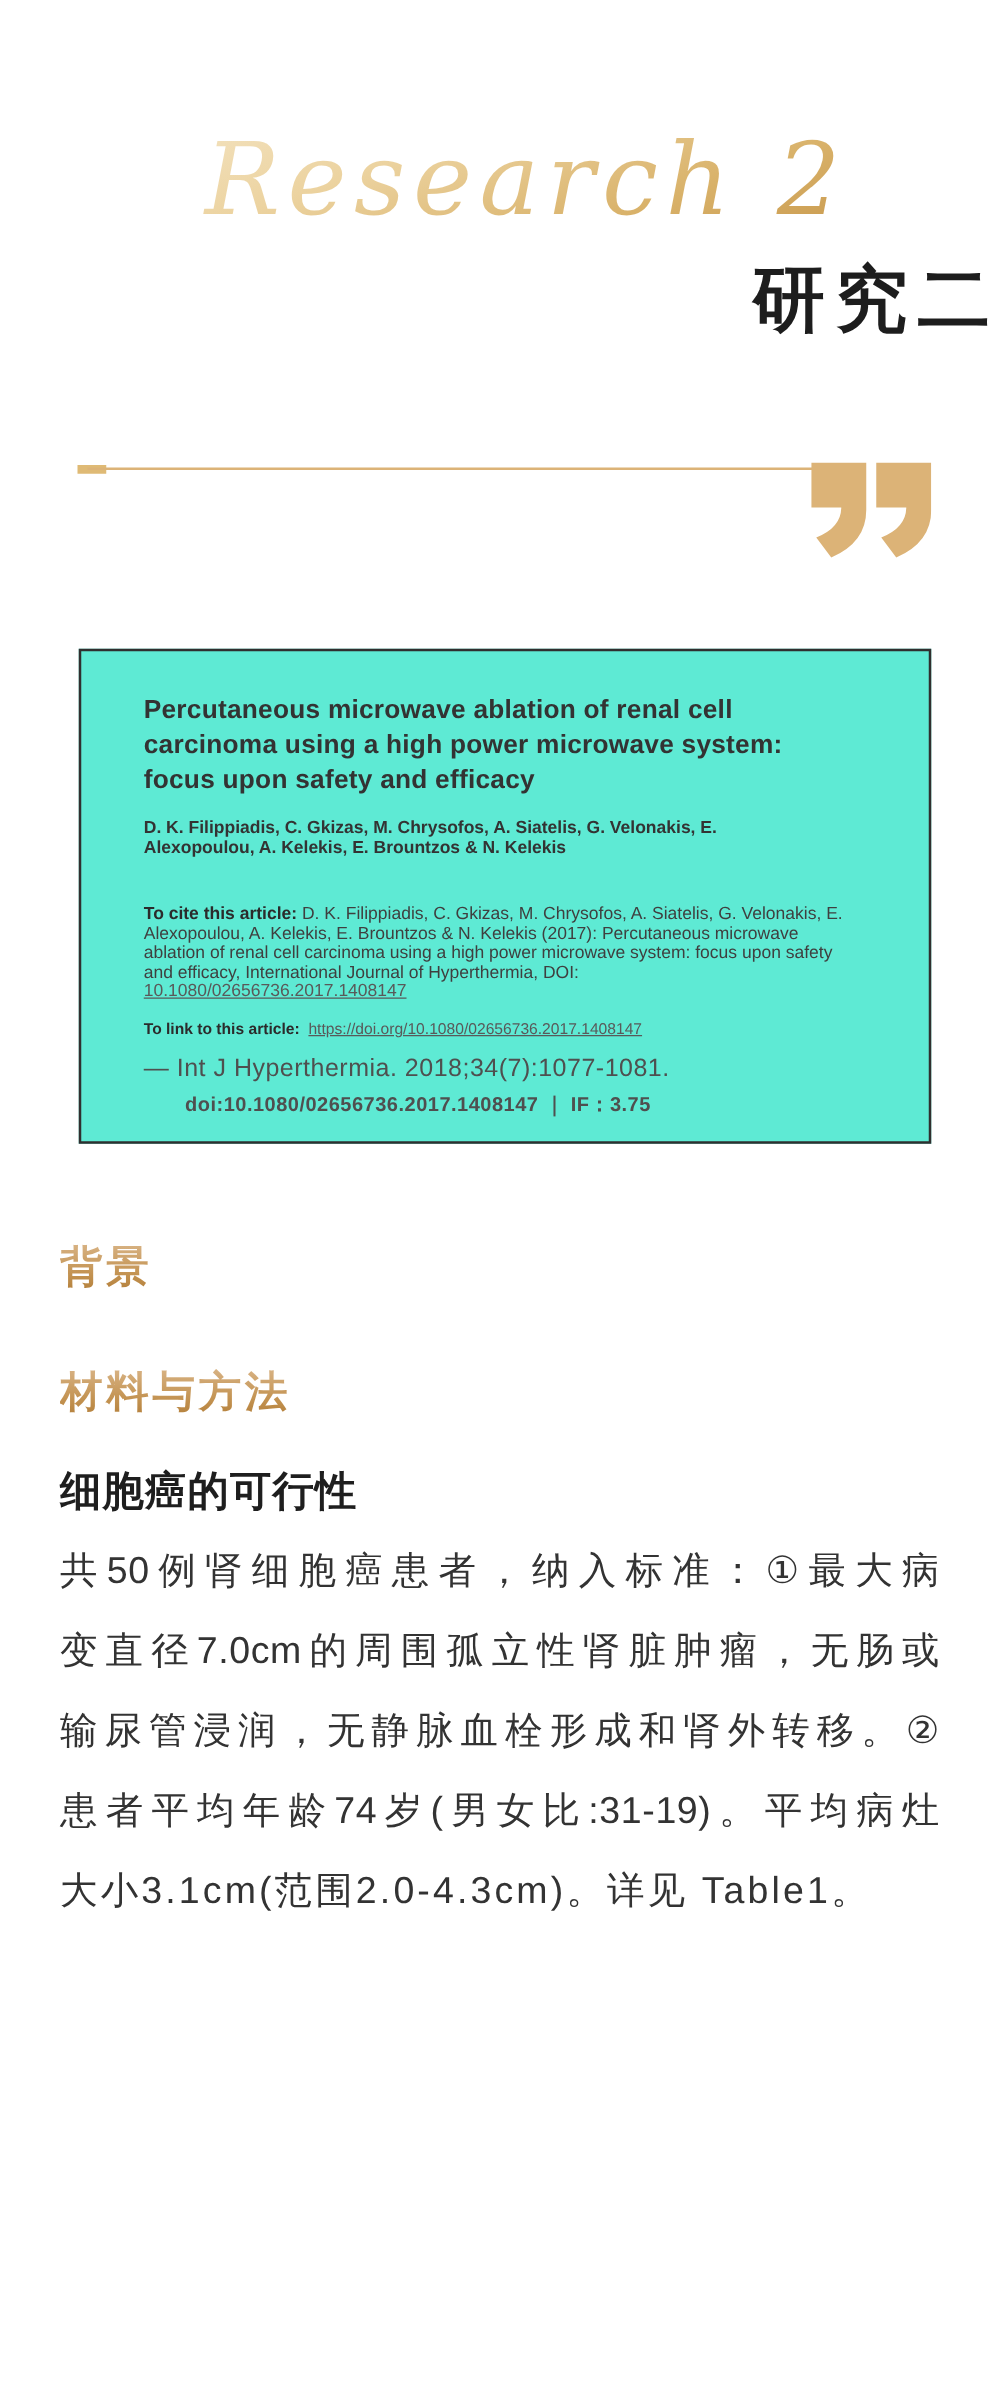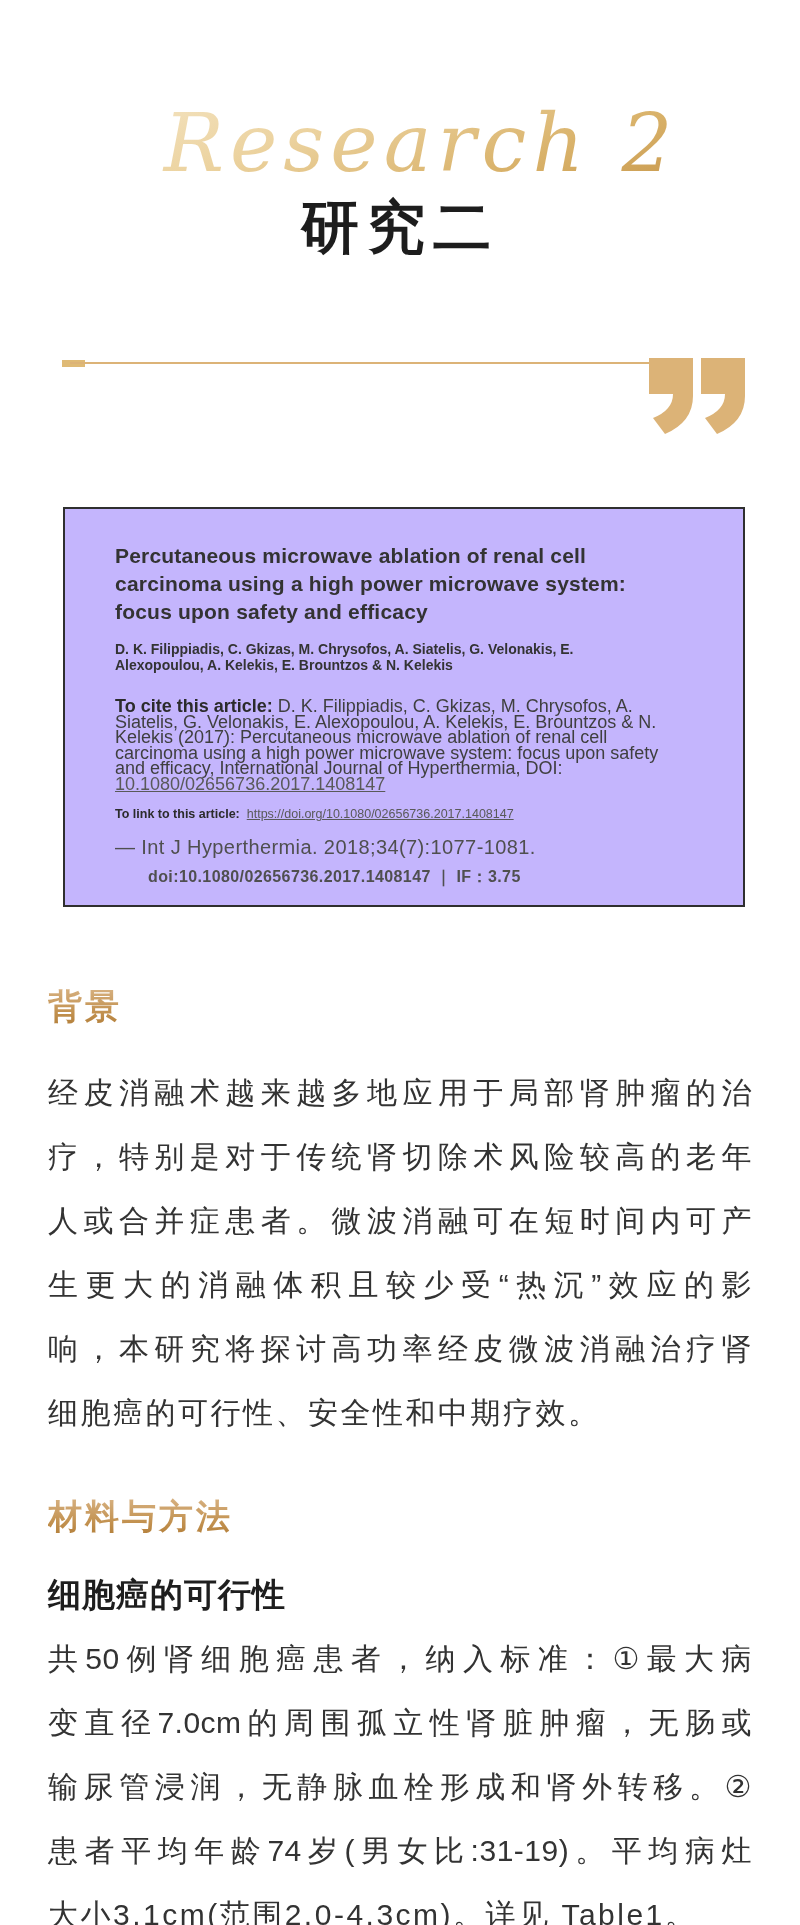--- a/index.html
+++ b/index.html
@@ -15,52 +15,52 @@
   .title-en{
     font-family:"DejaVu Serif","Liberation Serif",serif;
     font-style:italic;font-weight:400;
     font-size:80px;line-height:92px;letter-spacing:6px;
     color:#d9ae62;
     margin-left:42px;
   }
   .title-zh{
     font-family:"Liberation Serif","DejaVu Serif",serif;
     font-weight:700;font-size:58px;line-height:68px;letter-spacing:8px;
-    color:#1d1d1d;margin-top:4px;
+    color:#1d1d1d;margin-top:16px;text-align:right;
   }
   @supports ((-webkit-background-clip:text) or (background-clip:text)){
     .title-en{
       background:linear-gradient(160deg,#f6e9cd 0%,#ecd3a0 35%,#d9b26a 65%,#c08c3e 100%);
       -webkit-background-clip:text;background-clip:text;color:transparent;
     }
   }
 
   
   .divider{position:relative;height:80px;margin-top:96px;}
   .divider .sq{position:absolute;left:62px;top:2px;width:23px;height:7px;background:#dfba75;}
   .divider .ln{position:absolute;left:70px;top:4px;height:2px;width:585px;background:#dcb377;}
   .divider .quote{position:absolute;right:55px;top:0;}
 
   
   .paper-card{
     box-sizing:border-box;
     margin:69px 0 0 63px;width:682px;min-height:356px;
-    border:2px solid #2f2f2f;background:#c4b5fd;
+    border:2px solid #2f2f2f;background:#5eead4;
     padding:33px 40px 14px 50px;
   }
   .paper-card h1{
     margin:0;font-size:21px;line-height:28px;font-weight:700;
     color:#333;letter-spacing:.2px;max-width:565px;
   }
   .paper-card .authors{
     margin-top:15px;font-size:14px;line-height:16px;font-weight:700;
     color:#333;max-width:545px;
   }
   .paper-card .cite{
-    margin:26px 0 0 0;font-size:18px;line-height:15.5px;color:#3f3f3f;max-width:560px;
+    margin:38px 0 0 0;font-size:14px;line-height:15.5px;color:#3f3f3f;max-width:560px;
   }
   .paper-card .cite b{color:#2b2b2b;}
   .paper-card .link-row{margin:15px 0 12px 0;font-size:12.5px;line-height:15.5px;color:#2b2b2b;max-width:560px;}
   .paper-card a{color:#595959;text-decoration:underline;cursor:pointer;}
   .jref{
     margin-top:8px;font-size:20px;line-height:24px;color:#4f4f4f;letter-spacing:.4px;
   }
   .jdoi{
     margin-top:4px;padding-left:33px;font-size:16px;line-height:28px;color:#4f4f4f;letter-spacing:.4px;font-weight:bold;
   }
@@ -116,28 +116,20 @@
     <h1>Percutaneous microwave ablation of renal cell carcinoma using a high power microwave system: focus upon safety and efficacy</h1>
     <div class="authors">D. K. Filippiadis, C. Gkizas, M. Chrysofos, A. Siatelis, G. Velonakis, E. Alexopoulou, A. Kelekis, E. Brountzos &amp; N. Kelekis</div>
     <p class="cite"><b>To cite this article:</b><span> D. K. Filippiadis, C. Gkizas, M. Chrysofos, A. Siatelis, G. Velonakis, E. Alexopoulou, A. Kelekis, E. Brountzos &amp; N. Kelekis (2017): Percutaneous microwave ablation of renal cell carcinoma using a high power microwave system: focus upon safety and efficacy, International Journal of Hyperthermia, DOI: </span><a>10.1080/02656736.2017.1408147</a></p>
     <p class="link-row"><b>To link to this article:</b>&nbsp;&nbsp;<a>https://doi.org/10.1080/02656736.2017.1408147</a></p>
     <div class="jref">— Int J Hyperthermia. 2018;34(7):1077-1081.</div>
     <div class="jdoi">doi:10.1080/02656736.2017.1408147 ｜ IF：3.75</div>
   </section>
 
   <div class="content">
     <h2 class="gold bg-head">背景</h2>
-    <div class="para para-bg">
-        <div class="line">经皮消融术越来越多地应用于局部肾肿瘤的治</div>
-        <div class="line">疗，特别是对于传统肾切除术风险较高的老年</div>
-        <div class="line">人或合并症患者。微波消融可在短时间内可产</div>
-        <div class="line">生更大的消融体积且较少受“热沉”效应的影</div>
-        <div class="line">响，本研究将探讨高功率经皮微波消融治疗肾</div>
-        <div class="line last">细胞癌的可行性、安全性和中期疗效。</div>
-      </div>
 
     <h2 class="gold mm-head">材料与方法</h2>
     <h3 class="sub-head">细胞癌的可行性</h3>
     <div class="para para-mm">
         <div class="line">共50例肾细胞癌患者，纳入标准：①最大病</div>
         <div class="line">变直径7.0cm的周围孤立性肾脏肿瘤，无肠或</div>
         <div class="line">输尿管浸润，无静脉血栓形成和肾外转移。②</div>
         <div class="line">患者平均年龄74岁(男女比:31-19)。平均病灶</div>
         <div class="line last">大小3.1cm(范围2.0-4.3cm)。详见 Table1。</div>
       </div>

